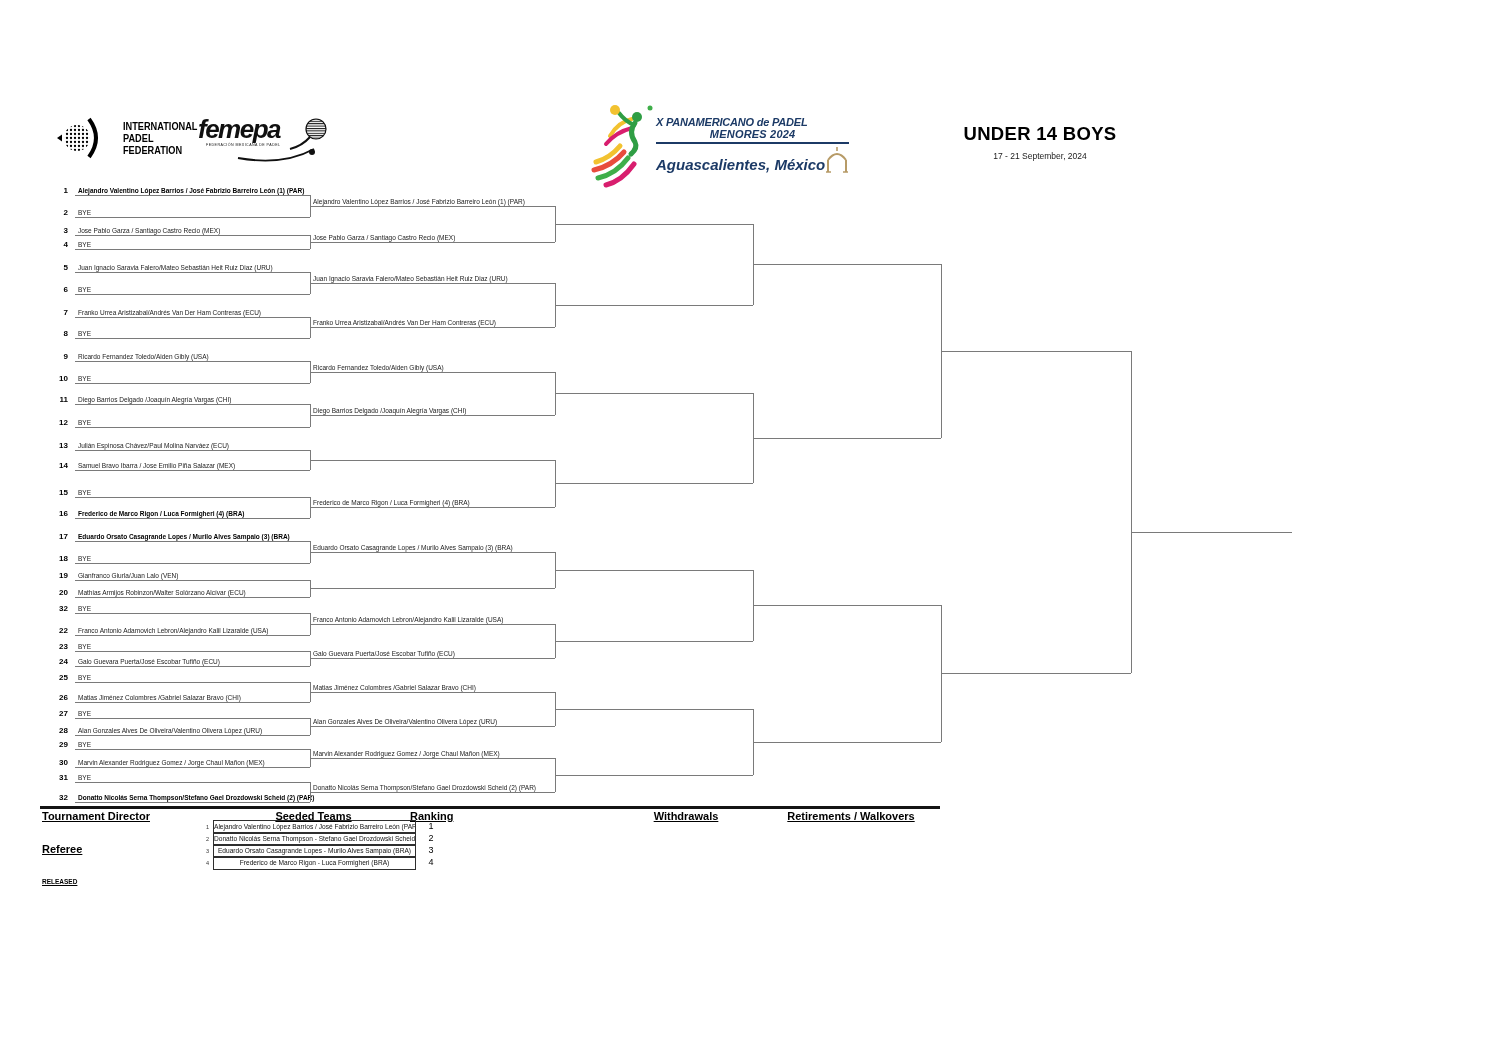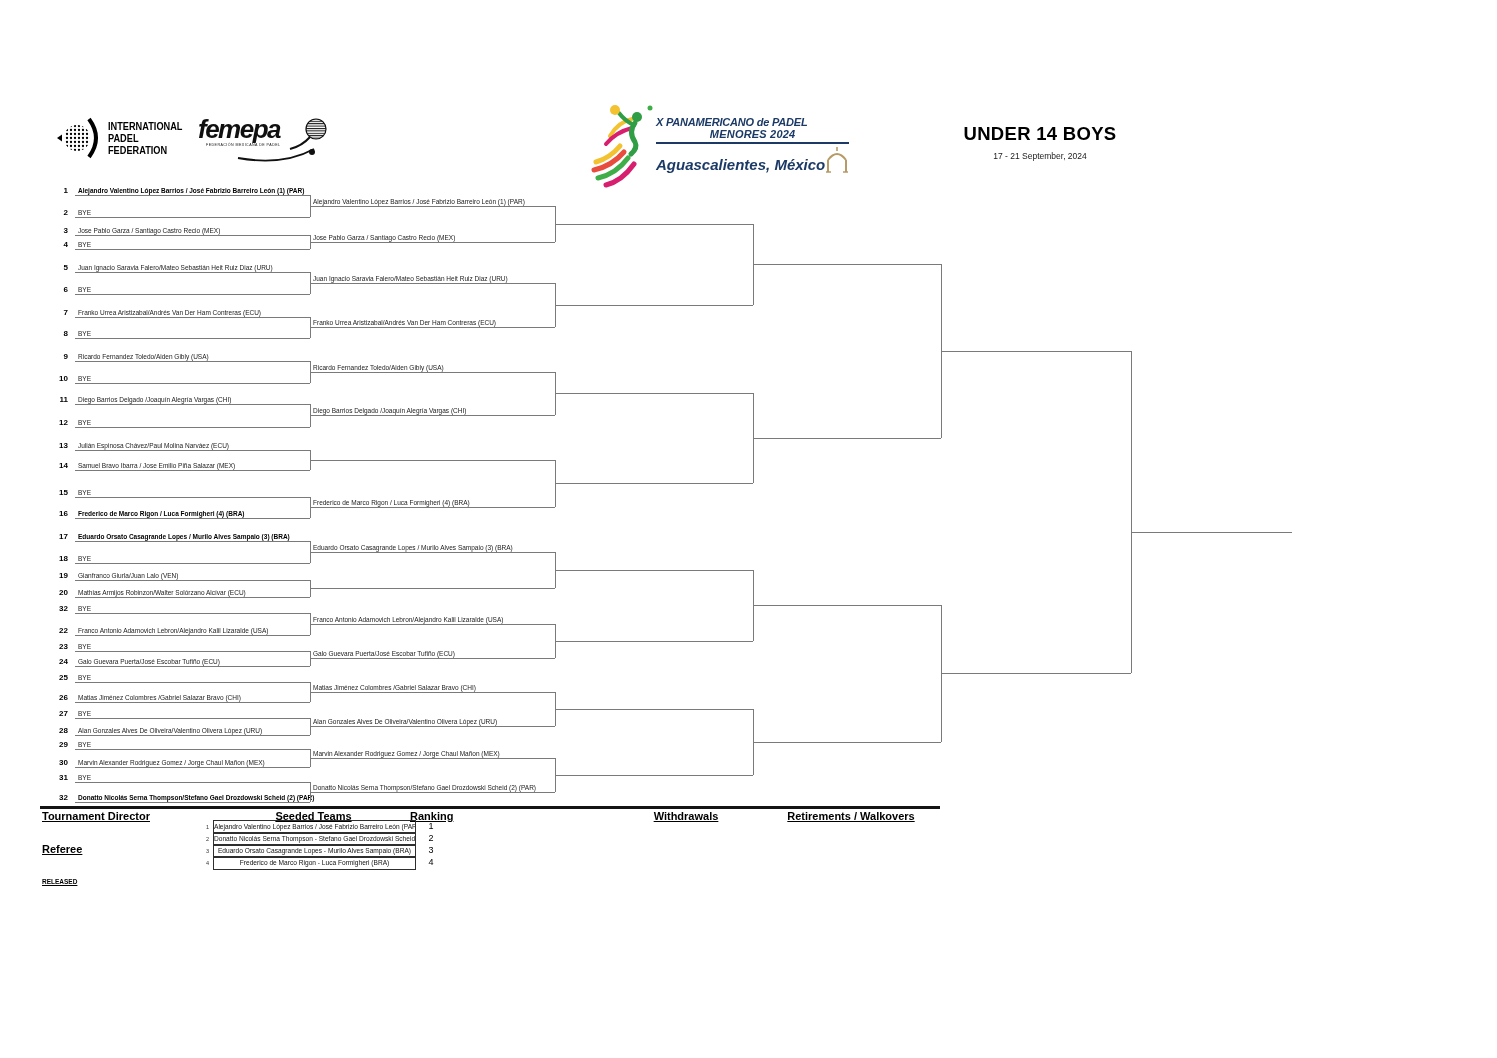--- a/index.html
+++ b/index.html
@@ -1,19 +1,19 @@
 <!DOCTYPE html>
 <html><head>
 <meta charset="utf-8">
 <style>
   html,body{margin:0;padding:0;background:#fff;font-family:"Liberation Sans",sans-serif;}
   .page{position:relative;width:1497px;height:1058px;background:#fff;overflow:hidden;color:#000;}
 
   
-  .ipf{position:absolute;left:57px;top:112px;display:flex;align-items:center;gap:7px;}
+  .ipf{position:absolute;left:57px;top:112px;display:flex;align-items:center;gap:22px;}
   .ipf-text{font-weight:700;font-size:11.5px;line-height:12px;letter-spacing:0;transform:scale(.8,1);transform-origin:left center;white-space:nowrap;}
   .femepa{position:absolute;left:198px;top:116px;width:140px;height:55px;}
   .femepa-name{font-style:italic;font-weight:800;font-size:26px;letter-spacing:-1.5px;color:#101010;line-height:26px;}
   .femepa-sub{font-size:3.6px;letter-spacing:.45px;color:#101010;margin-left:8px;margin-top:1px;white-space:nowrap;}
   .femepa svg{position:absolute;left:0;top:0;}
   .event{position:absolute;left:590px;top:102px;display:flex;align-items:flex-start;}
   .event-text{margin-left:0px;color:#1c3a66;margin-top:14px;}
   .et1{font-style:italic;font-weight:800;font-size:11px;white-space:nowrap;letter-spacing:-.2px;}
   .et2{font-style:italic;font-weight:800;font-size:11px;text-align:center;letter-spacing:.2px;}
   .et-line{height:1.6px;background:#1c3a66;margin:2px 0 1px;}

